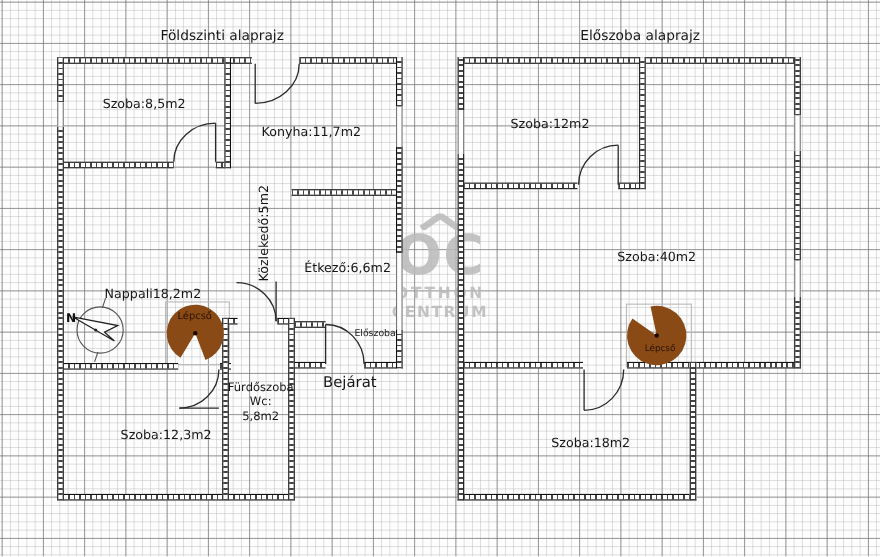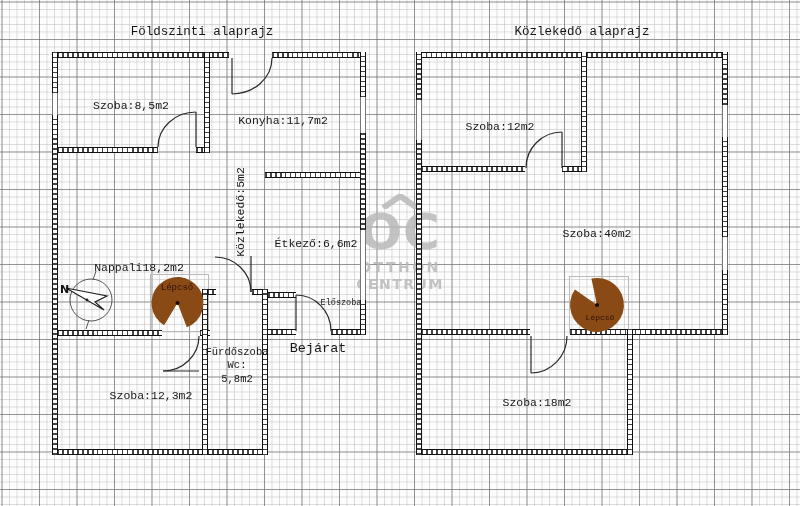--- a/index.html
+++ b/index.html
@@ -16,21 +16,21 @@
     font-family:"DejaVu Sans","Liberation Sans",sans-serif;
   }
   .wh,.wv{position:absolute;box-sizing:border-box;background-color:#fff;z-index:2;}
   .wh{height:6px;border-top:1.5px solid #111;border-bottom:1.5px solid #111;
       background-image:repeating-linear-gradient(90deg,#444 0 1.5px,transparent 1.5px 5px);}
   .wv{width:6px;border-left:1.5px solid #111;border-right:1.5px solid #111;
       background-image:repeating-linear-gradient(0deg,#444 0 1.5px,transparent 1.5px 5px);}
   .win{position:absolute;box-sizing:border-box;background:#fff;z-index:2;}
   .win.v{width:6px;border-left:1px solid #777;border-right:1px solid #777;}
   .lbl{position:absolute;transform:translate(-50%,-50%);font-size:11.5px;color:#161616;
-       white-space:nowrap;z-index:4;letter-spacing:0px;font-family:Liberation Mono, monospace;}
+       white-space:nowrap;z-index:4;letter-spacing:0px;}
   .lbl.title{font-size:12.5px;}
   .lbl.vert{writing-mode:vertical-rl;transform:translate(-50%,-50%) rotate(180deg);}
   .lbl.small{font-size:8.5px;color:#222;}
   .lbl.stairs{font-size:9px;color:#2a1203;font-weight:500;}
   .lbl.stairs-a{font-size:8px;color:#2a1203;font-weight:500;}
   .lbl.big{font-size:13.5px;}
   .lbl.f{font-size:10.5px;text-align:center;}
   .stairbox{position:absolute;border:1px solid #b9b9b9;z-index:1;background:transparent;}
   #overlay{position:absolute;left:0;top:0;z-index:3;}
   #wm{position:absolute;left:400px;top:194px;transform:translateX(-50%);z-index:1;
@@ -135,33 +135,33 @@
       <circle cx="91" cy="300" r="21"></circle>
       <path d="M96,271 L93,280"></path>
       <path d="M89,320 L86,329"></path>
       <polygon points="66,288 107,296 95,302 104,310" stroke="#222" stroke-width="1.2" fill="#fff"></polygon>
       <circle cx="87" cy="300" r="1.4" fill="#222" stroke="none"></circle>
     </g>
     <text x="60" y="293" font-size="11" font-weight="bold" fill="#111" font-family="DejaVu Sans, Liberation Sans, sans-serif">N</text>
   </svg>
 
   <div class="lbl title" style="left:202px;top:32px;">Földszinti alaprajz</div>
-  <div class="lbl title" style="left:582px;top:32px;">Közlekedő alaprajz</div>
+  <div class="lbl title" style="left:582px;top:32px;">Előszoba alaprajz</div>
 
-  <div class="lbl" style="left:131px;top:105px;">Szoba:8,5m2</div>
+  <div class="lbl" style="left:131px;top:94px;">Szoba:8,5m2</div>
   <div class="lbl" style="left:283px;top:120px;">Konyha:11,7m2</div>
   <div class="lbl vert" style="left:240px;top:212px;">Közlekedő:5m2</div>
   <div class="lbl" style="left:139px;top:228px;margin-top:39px;">Nappali18,2m2</div>
   <div class="lbl" style="left:316px;top:243px;">Étkező:6,6m2</div>
   <div class="lbl stairs" style="left:177px;top:288px;">Lépcső</div>
   <div class="lbl f" style="left:237px;top:352px;">Fürdőszoba</div>
   <div class="lbl f" style="left:237px;top:365px;">Wc:</div>
   <div class="lbl f" style="left:237px;top:379px;">5,8m2</div>
   <div class="lbl big" style="left:318px;top:348px;">Bejárat</div>
   <div class="lbl small" style="left:341px;top:303px;">Előszoba</div>
   <div class="lbl" style="left:135px;top:395px;padding-left:32px;">Szoba:12,3m2</div>
 
-  <div class="lbl" style="left:500px;top:126px;">Szoba:12m2</div>
+  <div class="lbl" style="left:500px;top:112px;">Szoba:12m2</div>
   <div class="lbl" style="left:580px;top:233px;padding-left:34px;">Szoba:40m2</div>
   <div class="lbl stairs-a" style="left:600px;top:317px;">Lépcső</div>
   <div class="lbl" style="left:537px;top:402px;">Szoba:18m2</div>
 
 </div>
 
 </body></html>

